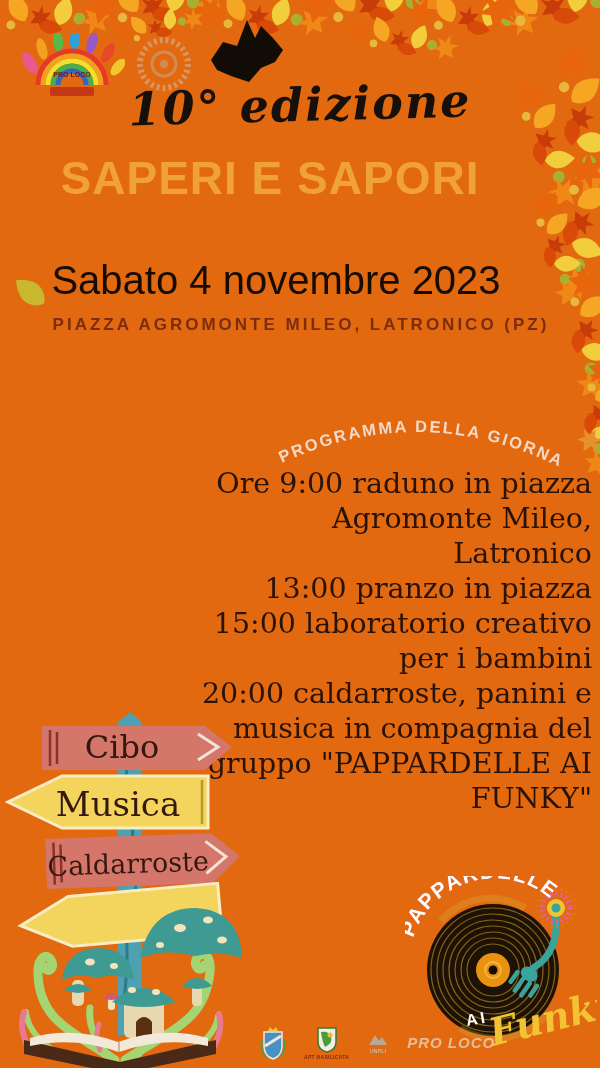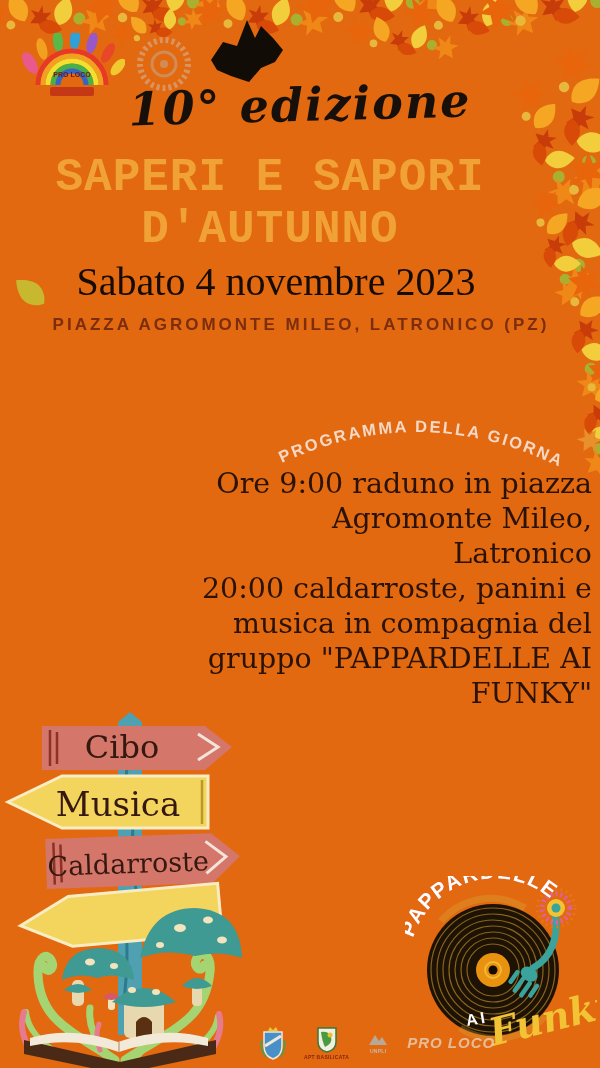--- a/index.html
+++ b/index.html
@@ -13,25 +13,24 @@
   #edition{
     left:0;top:78px;width:600px;text-align:center;
     font-family:"DejaVu Serif",serif;font-style:italic;font-weight:bold;
     font-size:46px;color:#17100a;transform:rotate(-1.5deg);
     letter-spacing:2px;
   }
   #title{
     left:0;top:152px;width:540px;text-align:center;
     font-weight:800;font-size:46px;line-height:52px;letter-spacing:1px;
     color:#F0A236;
-    font-family:Liberation Mono, monospace;
   }
   #date{
     left:0;top:258px;width:552px;text-align:center;
-    font-family:Liberation Serif, serif;font-size:40px;color:#170c04;
+    font-family:Liberation Sans, sans-serif;font-size:40px;color:#170c04;
   }
   #location{
     left:1px;top:315px;width:600px;text-align:center;
     font-size:17px;letter-spacing:3px;color:#7C2D0E;font-weight:600;
   }
   
   #program-header-svg{left:268px;top:392px;}
   #program{
     left:200px;top:466px;width:392px;text-align:right;
     font-family:"DejaVu Serif",serif;font-size:28.5px;line-height:35px;
@@ -119,38 +118,39 @@
   </svg>
 
   <svg class="abs" style="left:203px;top:12px" width="82" height="74" viewBox="0 0 82 74">
     <path fill="#120c06" d="M8,48 L20,30 L34,34 L44,8 L52,26 L58,14 L70,26 L80,38 L72,50 L58,56 L46,70 L28,64 L14,58 Z"></path>
   </svg>
 
   <div class="abs" id="edition">10° edizione</div>
 
   <div class="abs" id="title">
     <div>SAPERI E SAPORI</div>
-    <div>D'AUTUNNO</div>
   </div>
 
   <div class="abs" id="date">Sabato 4 novembre 2023</div>
 
   <div class="abs" id="location">PIAZZA AGROMONTE MILEO, LATRONICO (PZ)</div>
 
   <svg class="abs" id="program-header-svg" width="305" height="82" viewBox="0 0 305 82">
     <defs>
         <path id="hdrArc" d="M 12,72 Q 152,6 294,76" fill="none"></path>
       </defs>
     <text font-size="16.5" font-weight="bold" letter-spacing="2.2" fill="#F5D8C5">
       <textPath href="#hdrArc" startOffset="2">PROGRAMMA DELLA GIORNATA</textPath>
     </text>
   </svg>
 
   <div class="abs" id="program">
     <div>Ore 9:00 raduno in piazza Agromonte Mileo, Latronico</div>
+    <div>13:00 pranzo in piazza</div>
+    <div>15:00 laboratorio creativo per i bambini</div>
     <div>20:00 caldarroste, panini e musica in compagnia del gruppo "PAPPARDELLE AI FUNKY"</div>
   </div>
 
   <svg class="abs" style="left:0;top:690px" width="245" height="378" viewBox="0 0 245 378">
 
     <g>
       <polygon points="118,32 130,22 142,32 142,345 118,345" fill="#4FA0B0"></polygon>
       <path d="M126,40 q4,30 -2,60 M134,120 q-4,40 2,80 M124,220 q6,40 0,90" stroke="#2E7A8C" stroke-width="3" fill="none"></path>
     </g>
 

